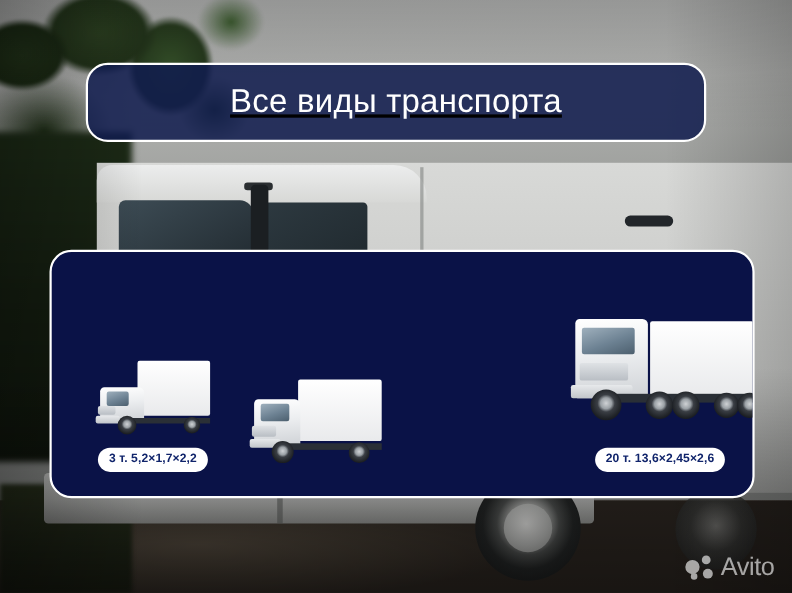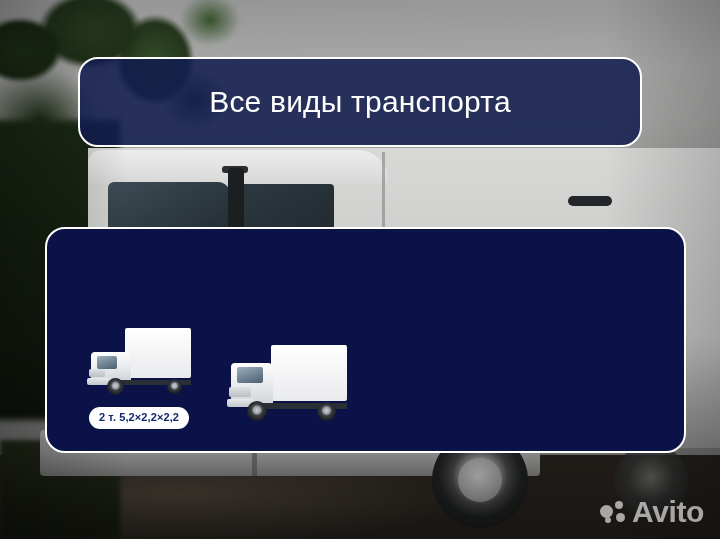--- a/index.html
+++ b/index.html
@@ -112,25 +112,25 @@
   .bg-vignette {
     position: absolute; inset: 0;
     background:
       linear-gradient(180deg, rgba(0,0,0,.12) 0%, rgba(0,0,0,0) 22%, rgba(0,0,0,0) 62%, rgba(0,0,0,.42) 100%),
       linear-gradient(90deg, rgba(0,0,0,.28) 0%, rgba(0,0,0,0) 18%, rgba(0,0,0,0) 84%, rgba(0,0,0,.18) 100%);
     pointer-events: none;
   }
 
   
   .header-banner {
-    position: absolute; left: 78px; top: 57px; width: 564px; height: 90px;
+    position: absolute; left: 78px; top: 57px; width: 564px; height: 72px;
     background: rgba(16, 28, 78, .86);
     border: 2px solid #ffffff;
     border-radius: 20px;
-    display: flex; align-items: center; justify-content: center;
+    display: flex; align-items: center; justify-content: center; text-decoration: underline;
   }
   .header-title {
     color: #ffffff;
     font-size: 30px;
     letter-spacing: .2px;
     white-space: nowrap;
   }
 
   
   .trucks-panel {
@@ -205,22 +205,22 @@
     opacity: .62;
   }
   .avito-mark { position: relative; width: 26px; height: 22px; }
   .avito-dot { position: absolute; border-radius: 50%; background: #ffffff; }
   .avito-dot.big   { left: 0;   top: 4px;  width: 13px; height: 13px; }
   .avito-dot.tr    { left: 15px; top: 0;   width: 8px;  height: 8px; }
   .avito-dot.br    { left: 16px; top: 12px; width: 9px; height: 9px; }
   .avito-dot.bl    { left: 5px;  top: 16px; width: 6px; height: 6px; }
   .avito-text {
     color: #ffffff;
-    font-size: 30px;
-    font-weight: bold;
+    font-size: 23px;
+    font-weight: normal;
     letter-spacing: -.4px;
     line-height: 1;
   }
 </style>
 </head>
 <body>
 
 <div id="stage">
 
   <div class="bg-sky"></div>
@@ -253,37 +253,53 @@
         <div class="truck-art" style="width:116px;height:76px;">
           <div class="box box-top" style="left:44px;top:6px;width:66px;height:50px;"></div>
           <div class="cab" style="left:10px;top:30px;width:40px;height:30px;"></div>
           <div class="win" style="left:16px;top:34px;width:20px;height:13px;"></div>
           <div class="grille" style="left:8px;top:47px;width:16px;height:8px;"></div>
           <div class="bumper" style="left:6px;top:56px;width:22px;height:7px;"></div>
           <div class="chassis" style="left:30px;top:58px;width:80px;height:5px;"></div>
           <div class="wheel" style="left:26px;top:56px;width:17px;height:17px;"></div>
           <div class="wheel" style="left:86px;top:57px;width:15px;height:15px;"></div>
         </div>
-        <div class="truck-label">2 т. 5,2×2,2×2,2</div>
+        <div class="truck-label">3 т. 5,2×1,7×2,2</div>
       </div>
 
       <div class="truck-cell" style="left:178px;">
         <div class="truck-art" style="width:126px;height:86px;">
           <div class="box box-top" style="left:46px;top:2px;width:76px;height:56px;"></div>
           <div class="cab" style="left:6px;top:20px;width:42px;height:42px;"></div>
           <div class="win" style="left:12px;top:24px;width:26px;height:16px;"></div>
           <div class="grille" style="left:4px;top:44px;width:22px;height:10px;"></div>
           <div class="bumper" style="left:2px;top:56px;width:28px;height:8px;"></div>
           <div class="chassis" style="left:26px;top:60px;width:96px;height:6px;"></div>
           <div class="wheel" style="left:22px;top:58px;width:20px;height:20px;"></div>
           <div class="wheel" style="left:92px;top:59px;width:19px;height:19px;"></div>
         </div>
       </div>
 
 
+      <div class="truck-cell" style="left:468px;">
+        <div class="truck-art" style="width:170px;height:112px;">
+          <div class="box box-top" style="left:76px;top:6px;width:94px;height:68px;"></div>
+          <div class="cab" style="left:8px;top:4px;width:66px;height:72px;"></div>
+          <div class="win" style="left:14px;top:12px;width:48px;height:24px;"></div>
+          <div class="grille" style="left:12px;top:44px;width:44px;height:16px;"></div>
+          <div class="bumper" style="left:4px;top:64px;width:56px;height:12px;"></div>
+          <div class="chassis" style="left:34px;top:72px;width:136px;height:8px;"></div>
+          <div class="wheel" style="left:22px;top:68px;width:28px;height:28px;"></div>
+          <div class="wheel" style="left:72px;top:70px;width:25px;height:25px;"></div>
+          <div class="wheel" style="left:96px;top:70px;width:25px;height:25px;"></div>
+          <div class="wheel" style="left:134px;top:71px;width:23px;height:23px;"></div>
+          <div class="wheel" style="left:155px;top:71px;width:23px;height:23px;"></div>
+        </div>
+        <div class="truck-label">20 т. 13,6×2,45×2,6</div>
+      </div>
 
     </div>
   </div>
 
   <div class="avito">
     <div class="avito-mark">
       <span class="avito-dot big"></span>
       <span class="avito-dot tr"></span>
       <span class="avito-dot br"></span>
       <span class="avito-dot bl"></span>

